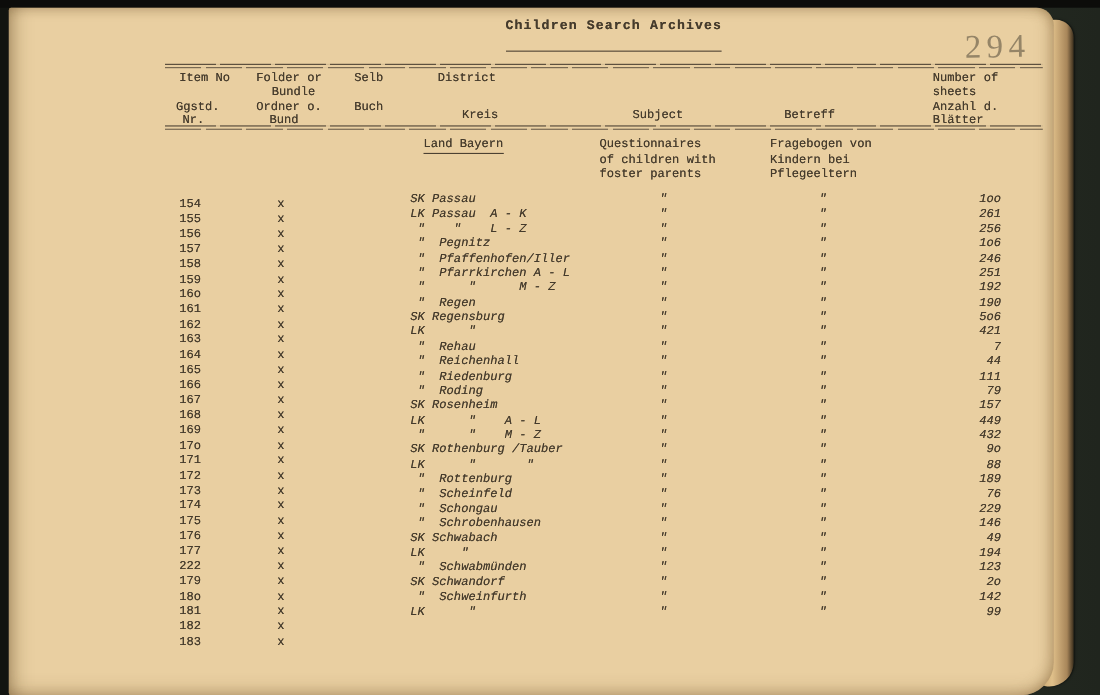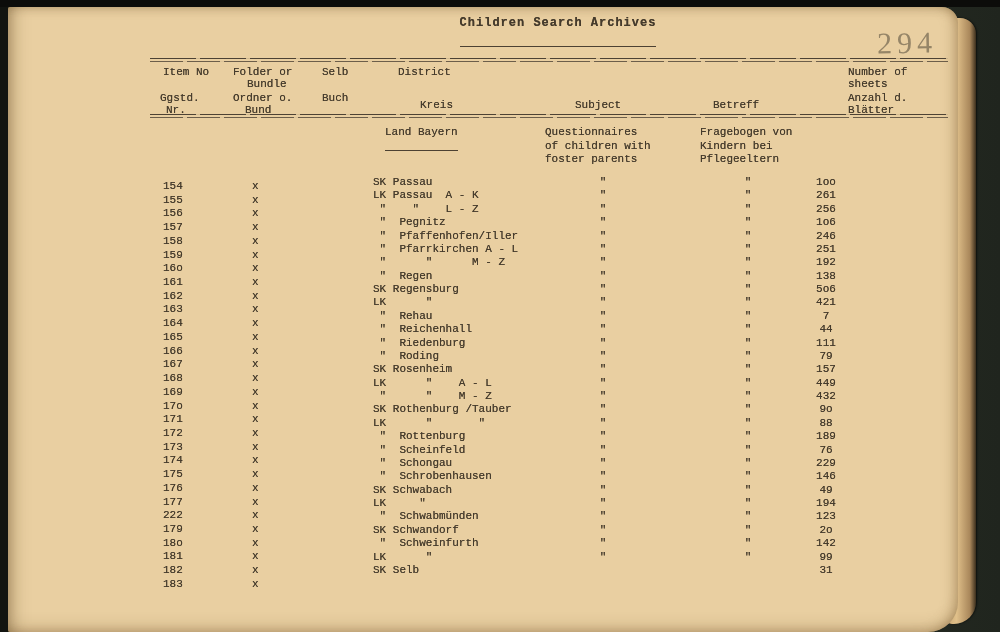--- a/index.html
+++ b/index.html
@@ -38,35 +38,35 @@
     color:#8a7b60;opacity:.88;transform:rotate(-1deg);}
   .table-block{position:absolute;left:150px;top:0;width:798px;height:632px;font-size:11px;}
   .rule{position:absolute;left:0;width:798px;height:4px;}
   .rule::before,.rule::after{content:"";position:absolute;left:0;right:0;height:1.3px;
     background:repeating-linear-gradient(90deg,#4d4234 0 46px,rgba(77,66,52,.15) 46px 50px);}
   .rule::before{top:0;}
   .rule::after{top:2.6px;opacity:.8;
     background:repeating-linear-gradient(90deg,#4d4234 0 33px,rgba(77,66,52,.1) 33px 37px);}
   .hdr{position:absolute;white-space:nowrap;}
   .section-region{position:absolute;left:235px;top:126px;display:inline-block;
-    border-bottom:1.4px solid #4c4132;padding-bottom:12px;white-space:nowrap;}
+    border-bottom:1.4px solid #4c4132;padding-bottom:1px;white-space:nowrap;}
   .section-text{position:absolute;top:126px;white-space:nowrap;line-height:13.5px;}
   .sec-subject{left:395px;}
   .sec-betreff{left:550px;}
   #rows-left{position:absolute;left:0;top:180px;width:798px;}
   #rows-right{position:absolute;left:0;top:176px;width:798px;}
   .rowA{position:relative;height:13.72px;}
-  .rowB{position:relative;height:13.38px;}
+  .rowB{position:relative;height:13.38px;font-style:italic;}
   .rowA span,.rowB span{position:absolute;top:0;white-space:pre;}
   .c-num{left:13px;}
   .c-x{left:102px;}
   .c-district{left:223px;}
   .c-subj{left:447px;width:12px;text-align:center;}
   .c-betr{left:592px;width:12px;text-align:center;}
-  .c-sheets{left:640px;width:72px;text-align:center;}
+  .c-sheets{left:688px;width:72px;text-align:right;}
 </style>
 </head>
 <body>
 
 <div class="scan">
   <div class="top-bar"></div>
   <div class="page-edge-2"></div>
   <div class="paper"></div>
 
   <div class="stamp">294</div>
@@ -273,21 +273,21 @@
         <div class="rowB">
           <span class="c-district"> "      "      M - Z</span>
           <span class="c-subj">"</span>
           <span class="c-betr">"</span>
           <span class="c-sheets">192</span>
         </div>
         <div class="rowB">
           <span class="c-district"> "  Regen</span>
           <span class="c-subj">"</span>
           <span class="c-betr">"</span>
-          <span class="c-sheets">138</span>
+          <span class="c-sheets">190</span>
         </div>
         <div class="rowB">
           <span class="c-district">SK Regensburg</span>
           <span class="c-subj">"</span>
           <span class="c-betr">"</span>
           <span class="c-sheets">5o6</span>
         </div>
         <div class="rowB">
           <span class="c-district">LK      "</span>
           <span class="c-subj">"</span>
@@ -400,22 +400,16 @@
           <span class="c-district"> "  Schweinfurth</span>
           <span class="c-subj">"</span>
           <span class="c-betr">"</span>
           <span class="c-sheets">142</span>
         </div>
         <div class="rowB">
           <span class="c-district">LK      "</span>
           <span class="c-subj">"</span>
           <span class="c-betr">"</span>
           <span class="c-sheets">99</span>
-        </div>
-        <div class="rowB">
-          <span class="c-district">SK Selb</span>
-          <span class="c-subj"></span>
-          <span class="c-betr"></span>
-          <span class="c-sheets">31</span>
         </div>
       </div>
   </div>
 </div>
 
 </body></html>

